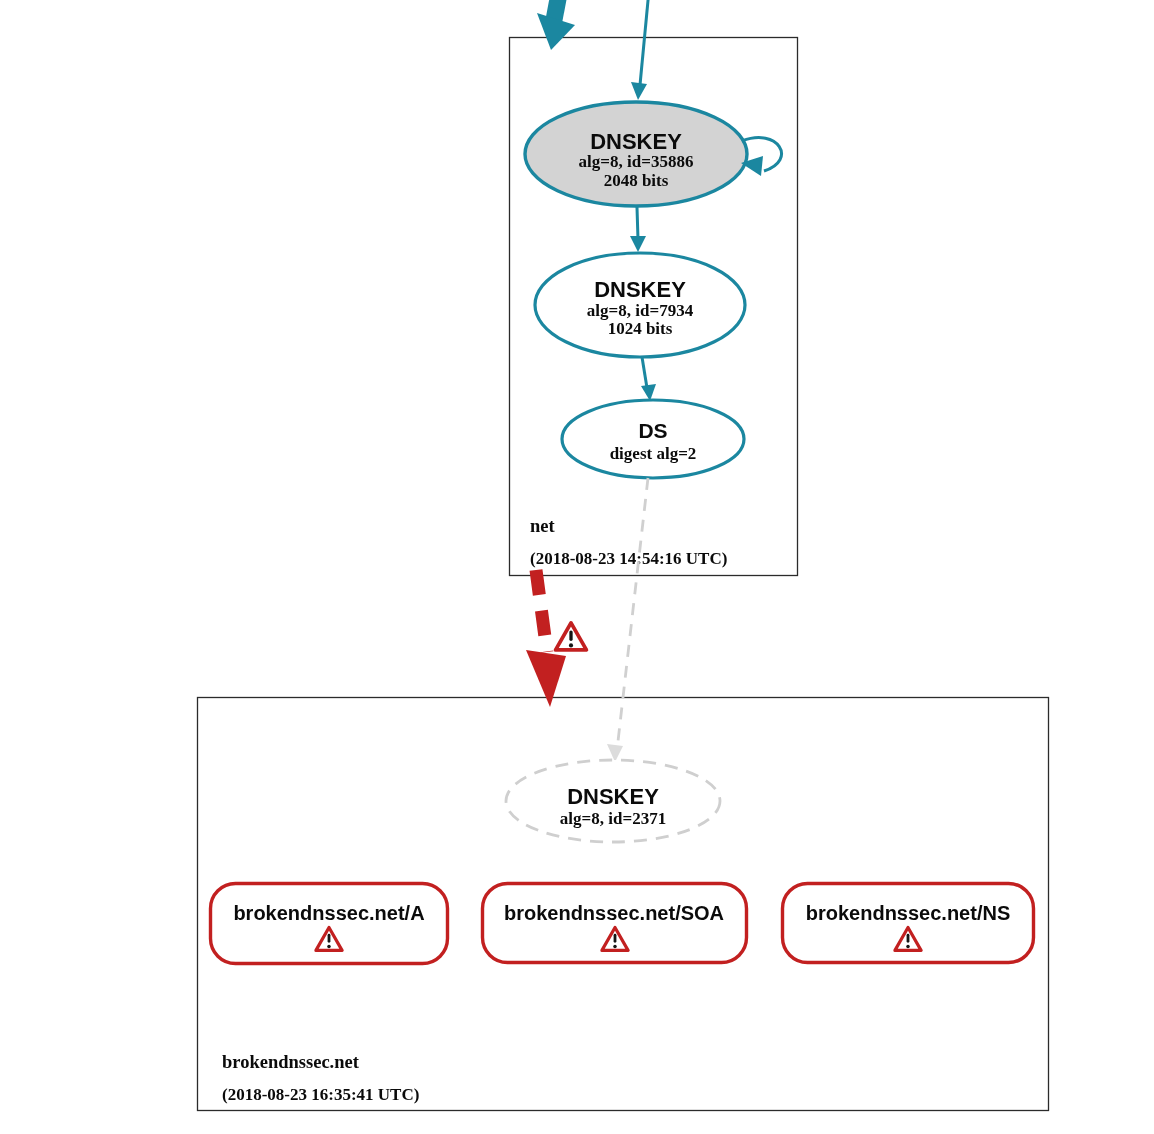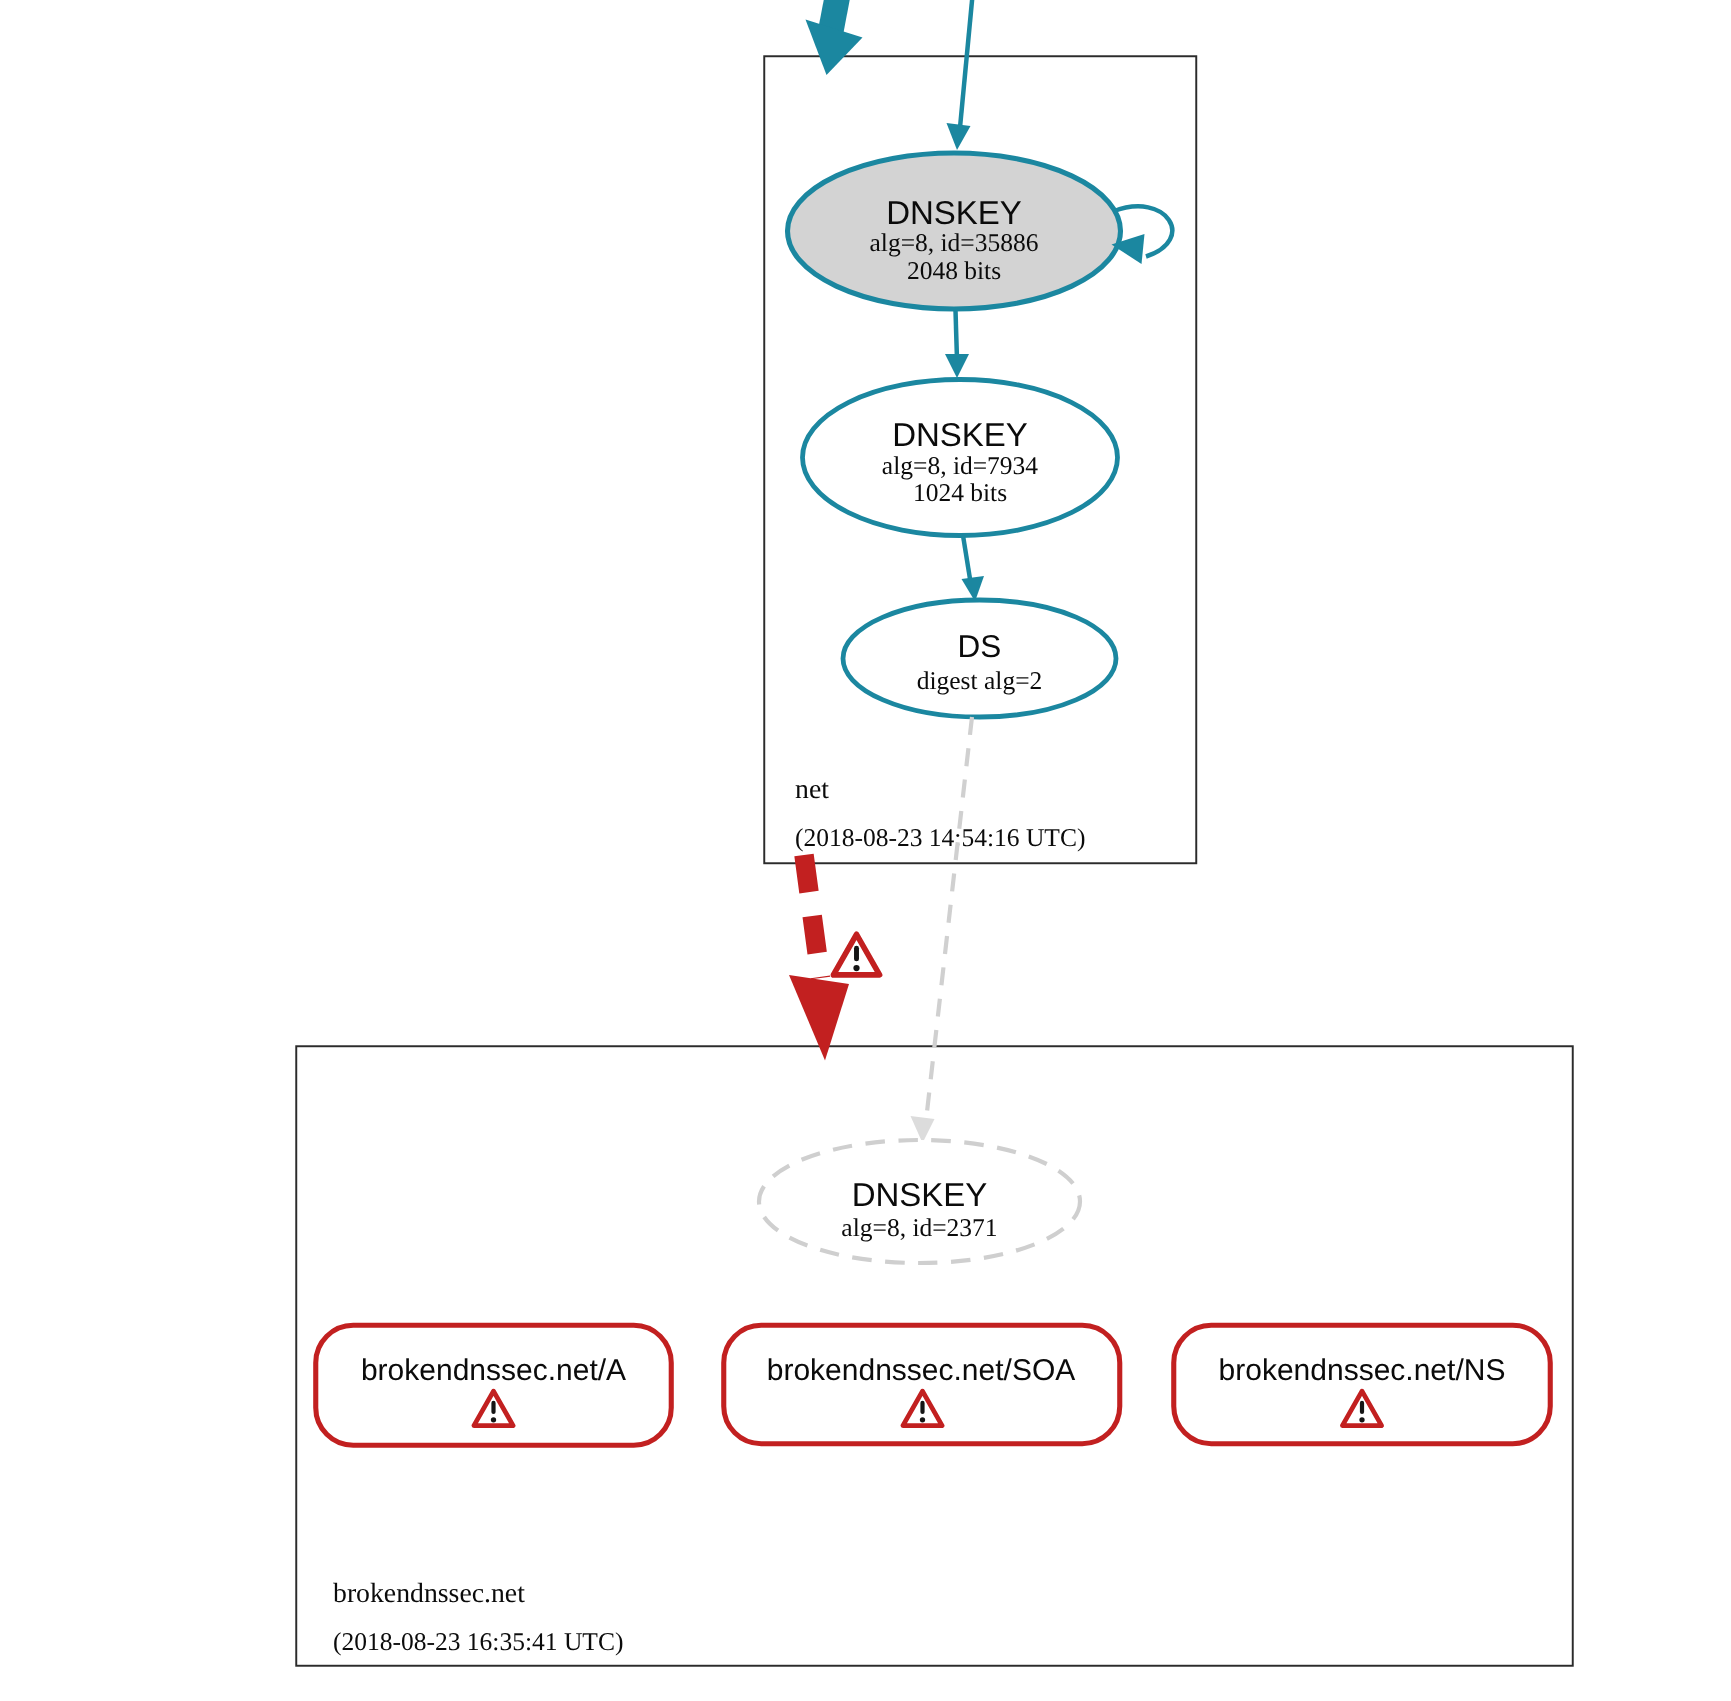--- a/index.html
+++ b/index.html
@@ -2,20 +2,21 @@
 <html><head>
 <meta charset="utf-8">
 <style>
   html,body{margin:0;padding:0;background:#ffffff;}
   .canvas{
     position:relative;
     width:1154px;height:1134px;
     background:#ffffff;
     font-family:"Liberation Sans", sans-serif;
     overflow:hidden;
+    font-weight:bold;
   }
   svg{position:absolute;left:0;top:0;}
   text{fill:#0b0b0b;}
   .node-title{font-family:"Liberation Sans", sans-serif;font-size:22px;}
   .node-title-sm{font-family:"Liberation Sans", sans-serif;font-size:21px;}
   .node-detail{font-family:"Liberation Serif", serif;font-size:17px;}
   .zone-label{font-family:"Liberation Serif", serif;font-size:18.5px;}
   .zone-ts{font-family:"Liberation Serif", serif;font-size:17px;}
   .rrset-label{font-family:"Liberation Sans", sans-serif;font-size:20px;}
 </style>

